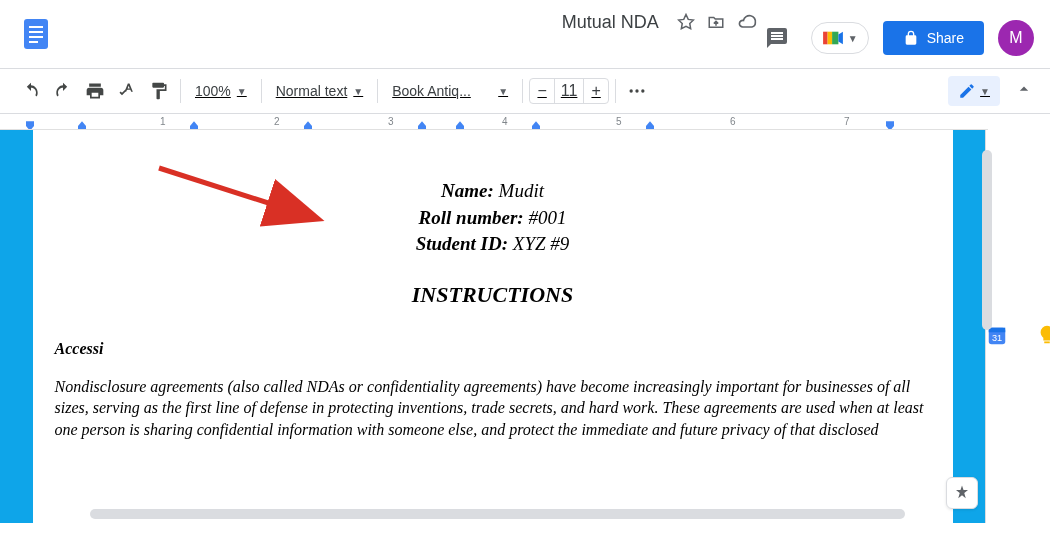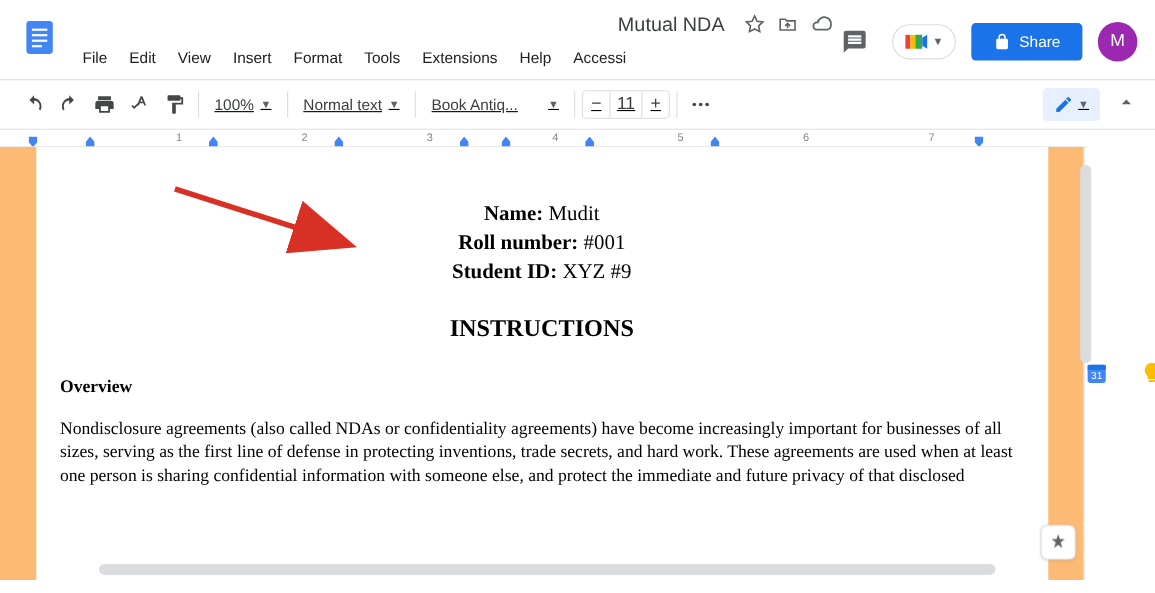--- a/index.html
+++ b/index.html
@@ -33,21 +33,21 @@
     .editing-btn { display: flex; align-items: center; gap: 4px; background: #e8f0fe; border-radius: 4px; padding: 6px 10px; cursor: pointer; }
     .chevron-up { margin-left: 12px; cursor: pointer; color: #5f6368; }
     
     .ruler { height: 16px; background: #fff; position: relative; border-bottom: 1px solid #e0e0e0; overflow: hidden; margin-right: 62px; }
     .ruler-inner { position: absolute; left: 26px; right: 0; height: 100%; display: flex; }
     .ruler-tick { position: absolute; top: 2px; font-size: 10px; color: #80868b; }
     .ruler-stop { position: absolute; top: 3px; }
     .ruler-stop svg { width: 8px; height: 10px; }
     
     .content-area { display: flex; height: calc(539px - 146px); }
-    .doc-scroll { flex: 1; overflow: auto; background: #fdba74; position: relative; }
+    .doc-scroll { flex: 1; overflow: auto; background: #0ea5e9; position: relative; font-style: italic; }
     .doc-page { background: #fff; width: 920px; min-height: 500px; margin: 0 auto; padding: 48px 22px 20px 22px; position: relative; font-family: 'Book Antiqua', Georgia, serif; }
     
     .doc-header { text-align: center; font-size: 19px; line-height: 1.4; }
     .doc-header b { font-weight: bold; }
     .doc-title-main { text-align: center; font-size: 25px; font-weight: bold; margin-top: 20px; }
     .doc-instructions { text-align: center; font-size: 22px; font-weight: bold; margin-top: 24px; }
     .doc-overview { font-weight: bold; font-size: 16px; margin-top: 32px; }
     .doc-body { font-size: 16px; margin-top: 18px; line-height: 1.35; }
     
     .annotation-arrow { position: absolute; left: 122px; top: 34px; pointer-events: none; }
@@ -90,31 +90,20 @@
             <path d="M3 6h6l2 2h10v11H3z"></path>
             <path d="M12 11v6M9 14l3-3 3 3"></path>
           </svg>
         </span>
       <span class="title-icon">
           <svg width="20" height="20" viewBox="0 0 24 24" fill="none" stroke="#5f6368" stroke-width="2">
             <path d="M18 18H7a4 4 0 1 1 .8-7.9A6 6 0 0 1 22 13a5 5 0 0 1-4 5z"></path>
           </svg>
         </span>
     </div>
-    <div class="menu-row">
-      <span class="menu-item">File</span>
-      <span class="menu-item">Edit</span>
-      <span class="menu-item">View</span>
-      <span class="menu-item">Insert</span>
-      <span class="menu-item">Format</span>
-      <span class="menu-item">Tools</span>
-      <span class="menu-item">Extensions</span>
-      <span class="menu-item">Help</span>
-      <span class="menu-item">Accessi</span>
-    </div>
   </div>
   <div class="header-right">
     <div class="icon-btn">
         <svg width="24" height="24" viewBox="0 0 24 24" fill="#5f6368">
           <path d="M20 2H4a2 2 0 0 0-2 2v18l4-4h14a2 2 0 0 0 2-2V4a2 2 0 0 0-2-2zm-2 12H6v-2h12v2zm0-3H6V9h12v2zm0-3H6V6h12v2z"></path>
         </svg>
       </div>
     <div class="meet-btn">
       <svg width="22" height="18" viewBox="0 0 24 20">
           <rect x="1" y="3" width="5" height="14" fill="#ea4335"></rect>
@@ -250,21 +239,21 @@
             <marker id="ah" markerWidth="12" markerHeight="10" refX="10" refY="5" orient="auto">
               <polygon points="0,0 12,5 0,10" fill="#d93025"></polygon>
             </marker>
           </defs>
         <line x1="4" y1="4" x2="160" y2="54" stroke="#d93025" stroke-width="5" marker-end="url(#ah)"></line>
       </svg>
       <div class="doc-header"><b>Name:</b><span> Mudit</span></div>
       <div class="doc-header"><b>Roll number:</b><span> #001</span></div>
       <div class="doc-header"><b>Student ID:</b><span> XYZ #9</span></div>
       <div class="doc-instructions">INSTRUCTIONS</div>
-      <div class="doc-overview">Overview</div>
+      <div class="doc-overview">Accessi</div>
       <div class="doc-body">Nondisclosure agreements (also called NDAs or confidentiality agreements) have become increasingly important for businesses of all sizes, serving as the first line of defense in protecting inventions, trade secrets, and hard work. These agreements are used when at least one person is sharing confidential information with someone else, and protect the immediate and future privacy of that disclosed</div>
     </div>
     <div class="hscroll"></div>
   </div>
   <div class="scrollbar-v"></div>
 
   <div class="right-panel">
     <div class="panel-icon">
         <svg width="22" height="22" viewBox="0 0 24 24">
           <rect x="3" y="4" width="18" height="18" rx="3" fill="#4285f4"></rect>

